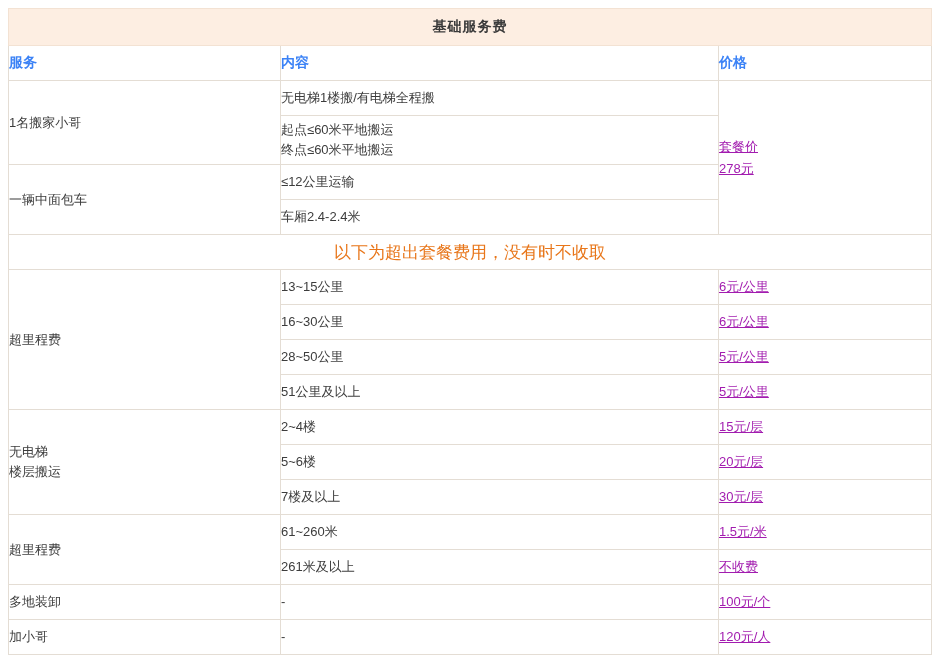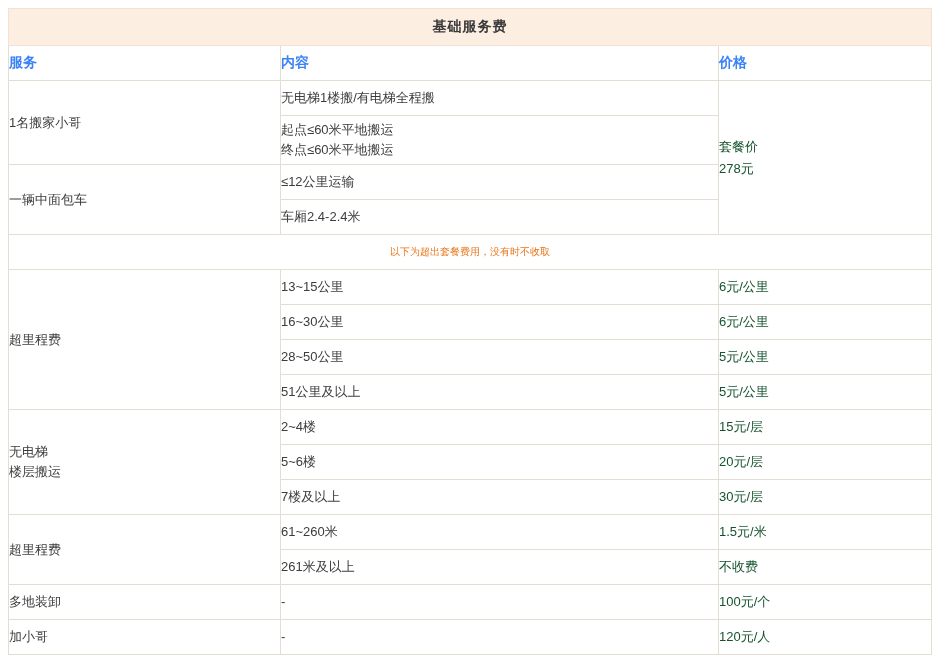--- a/index.html
+++ b/index.html
@@ -55,27 +55,28 @@
     color: #3c3c3c;
   }
   .content-cell {
     padding-left: 14px;
     line-height: 20px;
     color: #3c3c3c;
   }
   .price-cell {
     padding-left: 14px;
     line-height: 22px;
-    color: #14532d;
+    color: #a21caf;
+    text-decoration: underline;
   }
   .note-cell {
     text-align: center;
     color: #e8761a;
     height: 34px;
-    font-size: 10px;
+    font-size: 17px;
     font-family: Liberation Serif, serif;
   }
   .row-h1 { height: 34px; }
   .row-h-multi { height: 48px; }
   .nowrap { white-space: pre-line; }
   .col-a { width: 272px; }
   .col-b { width: 438px; }
   .col-c { width: 213px; }
 </style>
 </head>

